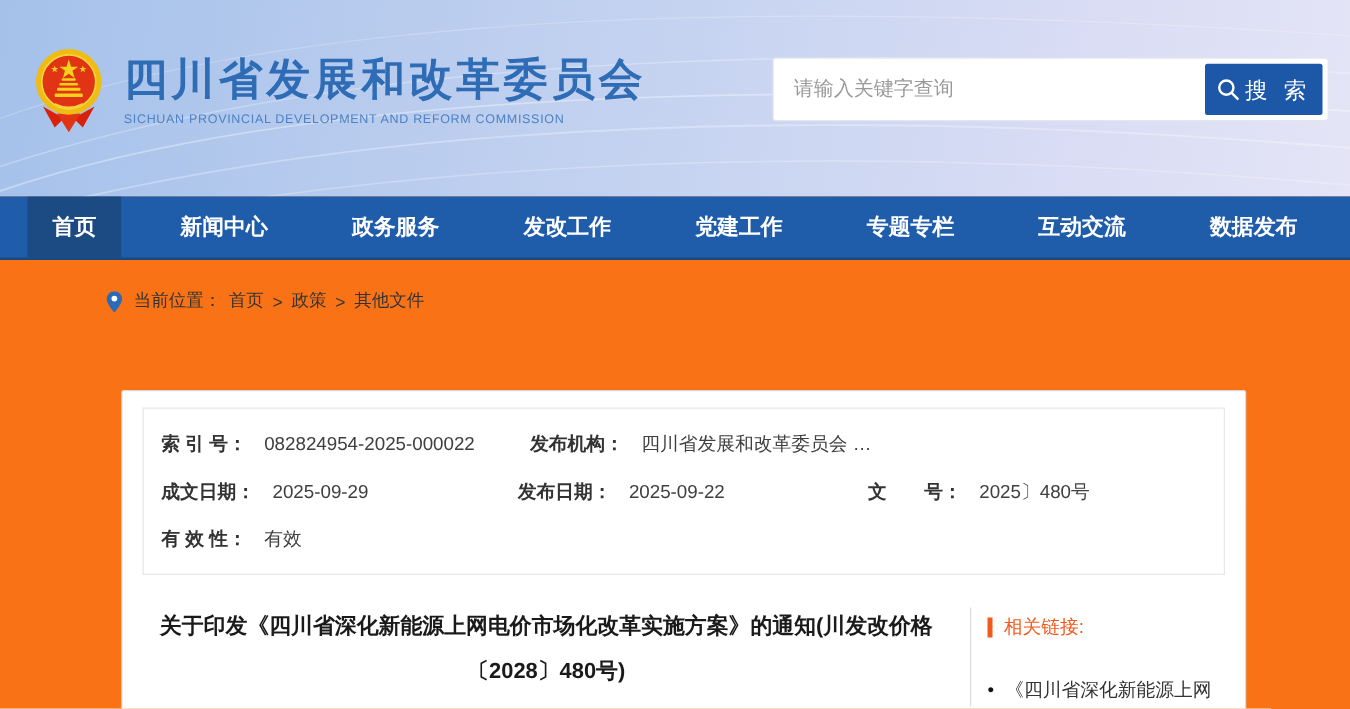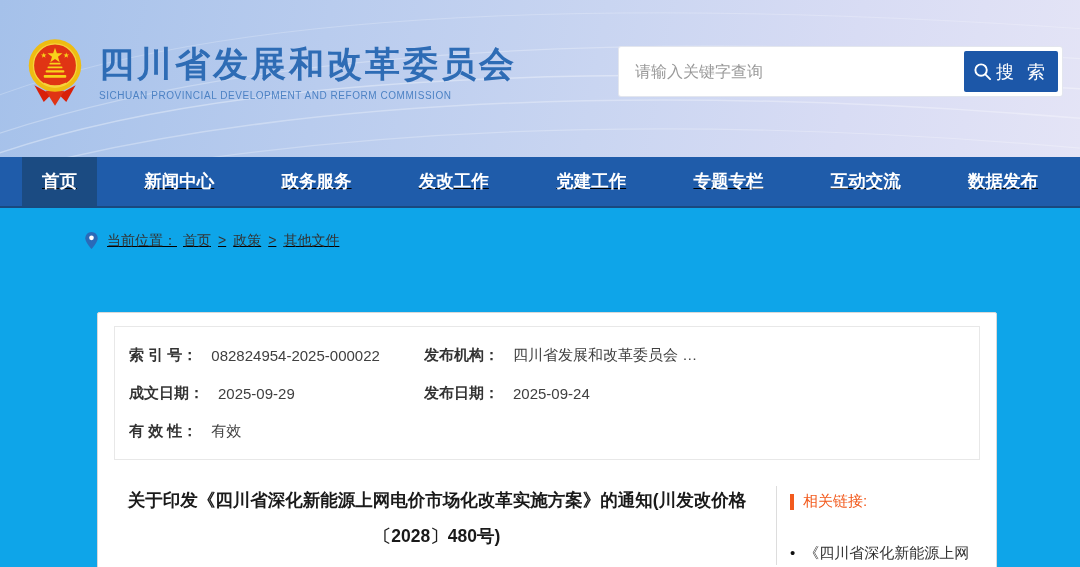--- a/index.html
+++ b/index.html
@@ -1,17 +1,17 @@
 <!DOCTYPE html>
 <html><head>
 <meta charset="utf-8">
 <style>
   * { margin:0; padding:0; box-sizing:border-box; }
   body { font-family:"Liberation Sans","DejaVu Sans",sans-serif; background:#ffffff; }
-  .page { position:relative; width:1080px; height:567px; overflow:hidden; background:#0ea5e9;text-decoration:underline; }
+  .page { position:relative; width:1080px; height:567px; overflow:hidden; background:#f97316; }
 
   
   .site-header {
     position:relative; height:157px;
     background:linear-gradient(100deg,#a5c1ea 0%,#b9ccee 30%,#c9d5f1 55%,#d8dcf4 78%,#e4e4f6 100%);
     overflow:hidden;
   }
   .header-waves { position:absolute; left:0; top:0; width:100%; height:100%; pointer-events:none; }
   .brand { position:absolute; left:25px; top:36px; display:flex; align-items:center; }
   .emblem { width:60px; height:74px; margin-right:14px; flex:0 0 auto; }
@@ -39,21 +39,21 @@
     height:51px; background:#1f5caa; display:flex; justify-content:space-between;
     padding:0 22px; border-bottom:2px solid #19497f;
   }
   .nav-item {
     color:#fff; font-weight:bold; font-size:17.5px; line-height:49px;
     padding:0 20px; cursor:pointer; white-space:nowrap;
   }
   .nav-item.active { background:#1b4b82; }
 
   
-  .breadcrumb { display:flex; align-items:flex-start; margin:24px 0 0 85px; font-size:14px; color:#333; }
+  .breadcrumb { display:flex; align-items:center; margin:24px 0 0 85px; font-size:14px; color:#333; }
   .pin-icon { width:13px; height:17px; margin-right:9px; }
   .crumb-label { color:#333; margin-right:6px; }
   .crumb-link { color:#333; cursor:pointer; }
   .crumb-sep { color:#333; margin:0 7px; }
 
   
   .content-card {
     position:absolute; left:97px; top:312px; width:900px; height:420px;
     background:#fff; border:1px solid #d9d9d9; border-radius:2px;
   }
@@ -166,21 +166,25 @@
           <span class="meta-value">四川省发展和改革委员会 四川省...</span>
         </div>
       </div>
       <div class="meta-row">
         <div class="meta-cell c1">
           <span class="meta-label">成文日期：</span>
           <span class="meta-value">2025-09-29</span>
         </div>
         <div class="meta-cell c2">
           <span class="meta-label">发布日期：</span>
-          <span class="meta-value">2025-09-24</span>
+          <span class="meta-value">2025-09-22</span>
+        </div>
+        <div class="meta-cell c3">
+          <span class="meta-label">文　　号：</span>
+          <span class="meta-value">2025〕480号</span>
         </div>
       </div>
       <div class="meta-row">
         <div class="meta-cell c1">
           <span class="meta-label">有 效 性：</span>
           <span class="meta-value">有效</span>
         </div>
       </div>
     </div>
 

